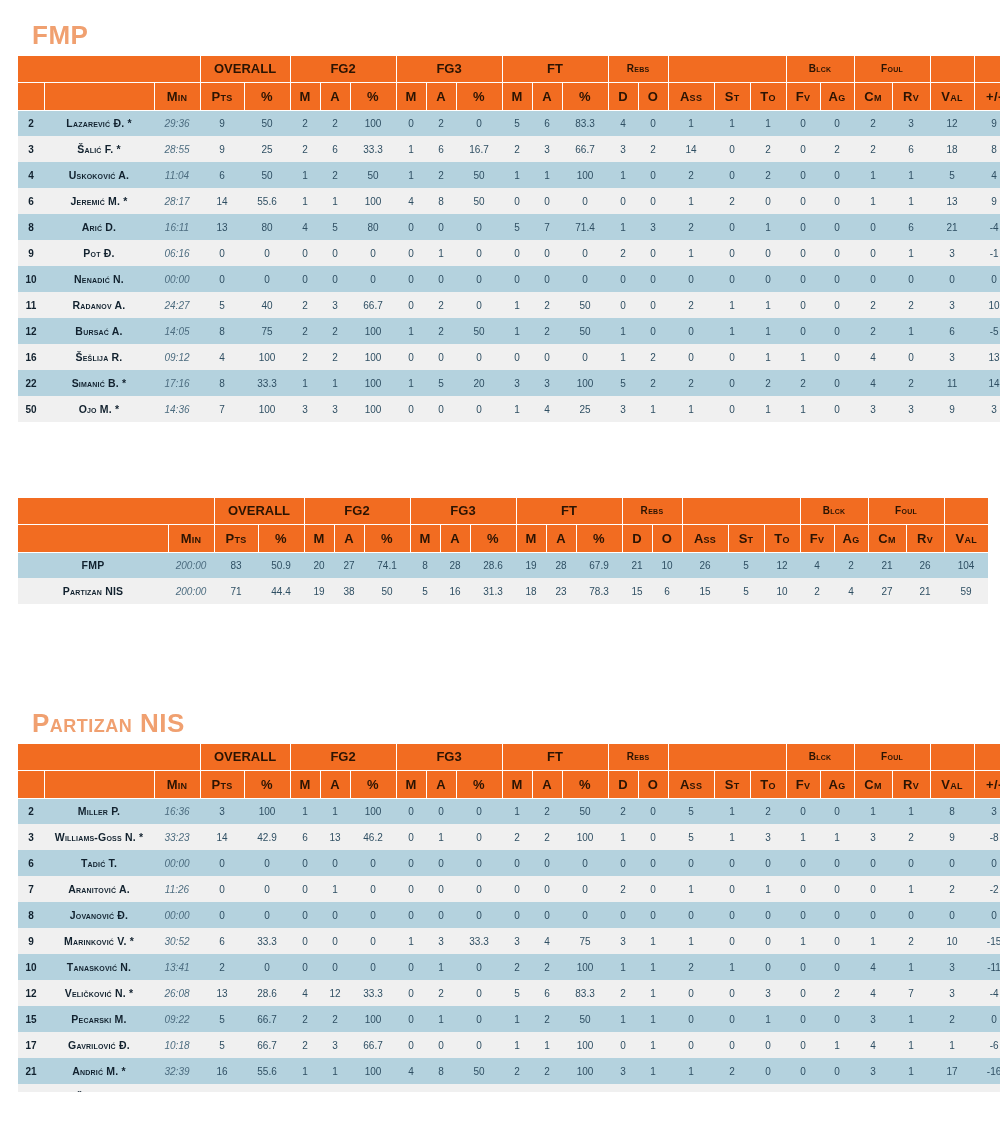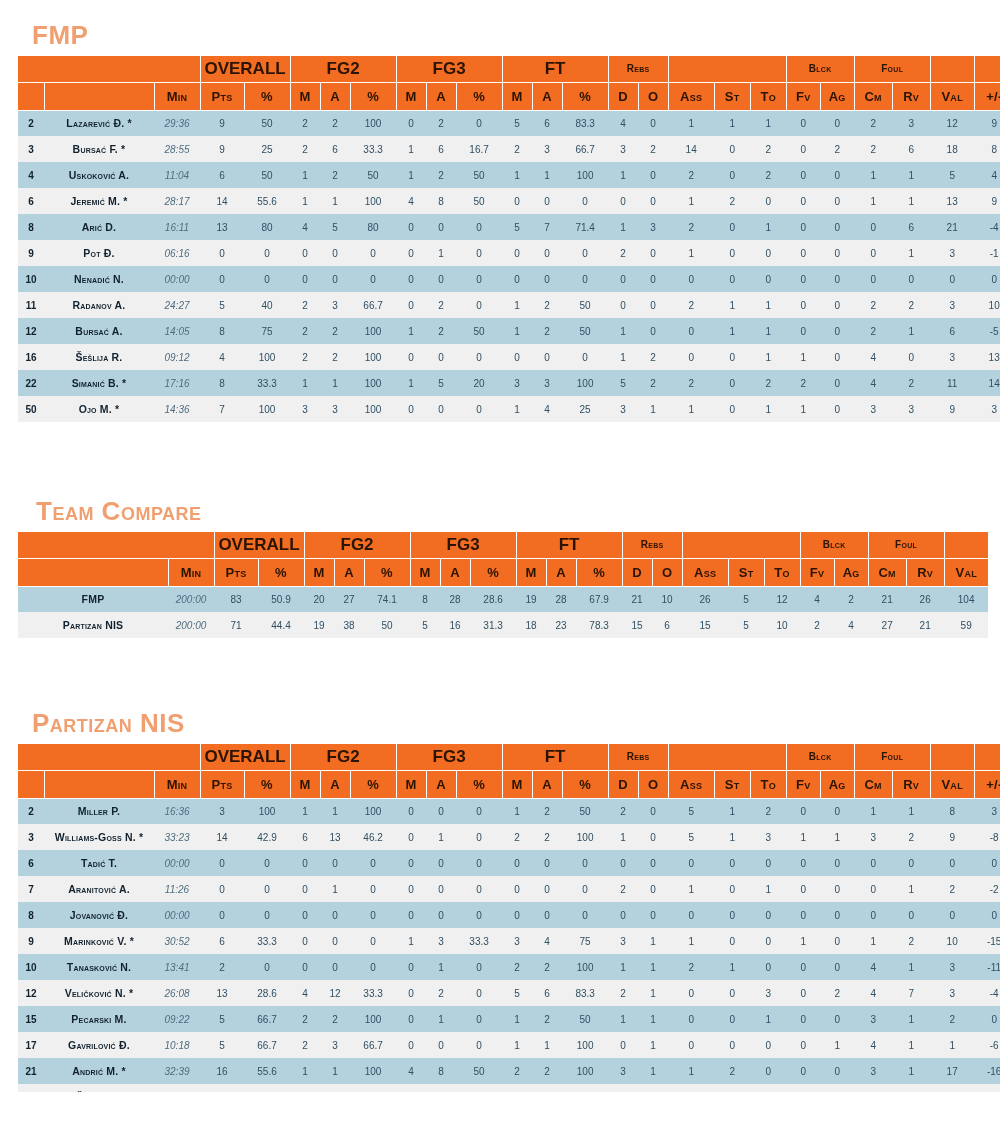--- a/index.html
+++ b/index.html
@@ -46,21 +46,21 @@
   
   tr.grp th, tr.sub th {
     background: #f26c21;
     color: #2b1403;
     font-weight: bold;
     border-right: 1px solid #ffffff;
     border-bottom: 1px solid #ffffff;
   }
   tr.grp th { height: 26px; font-size: 10px; }
   tr.sub th { height: 28px; font-size: 13px; font-variant: small-caps; letter-spacing: .3px; }
-  tr.grp th.plain { font-variant: normal; font-size: 17px; }
+  tr.grp th.plain { font-variant: normal; font-size: 13px; }
   tr.grp th.sc { font-variant: small-caps; letter-spacing: .3px; }
   tr.grp th:last-child, tr.sub th:last-child { border-right: 0; }
 
   
   tbody tr { height: 26px; }
   tbody tr.odd  td { background: #b4d2de; }
   tbody tr.even td { background: #f0f0f0; }
   tbody td {
     color: #2f4f63;
     font-size: 10px;
@@ -209,21 +209,21 @@
             <td>1</td>
             <td>0</td>
             <td>0</td>
             <td>2</td>
             <td>3</td>
             <td>12</td>
             <td>9</td>
           </tr>
           <tr class="even">
             <td class="num">3</td>
-            <td class="name">Bursać F. *</td>
+            <td class="name">Šalić F. *</td>
             <td class="min">28:55</td>
             <td>9</td>
             <td>25</td>
             <td>2</td>
             <td>6</td>
             <td>33.3</td>
             <td>1</td>
             <td>6</td>
             <td>16.7</td>
             <td>2</td>
@@ -509,21 +509,20 @@
             <td>3</td>
             <td>3</td>
             <td>9</td>
             <td>3</td>
           </tr>
         </tbody>
     </table>
   </div>
 
   <div class="section" id="sec-compare">
-    <div class="team-title">Team Compare</div>
     <table class="box" id="tbl-compare">
       <colgroup>
         <col style="width:150px">
           <col class="c-min">
         <col class="c-pts">
           <col class="c-pct">
         <col class="c-m">
           <col class="c-a">
           <col class="c-pct">
         <col class="c-m">

